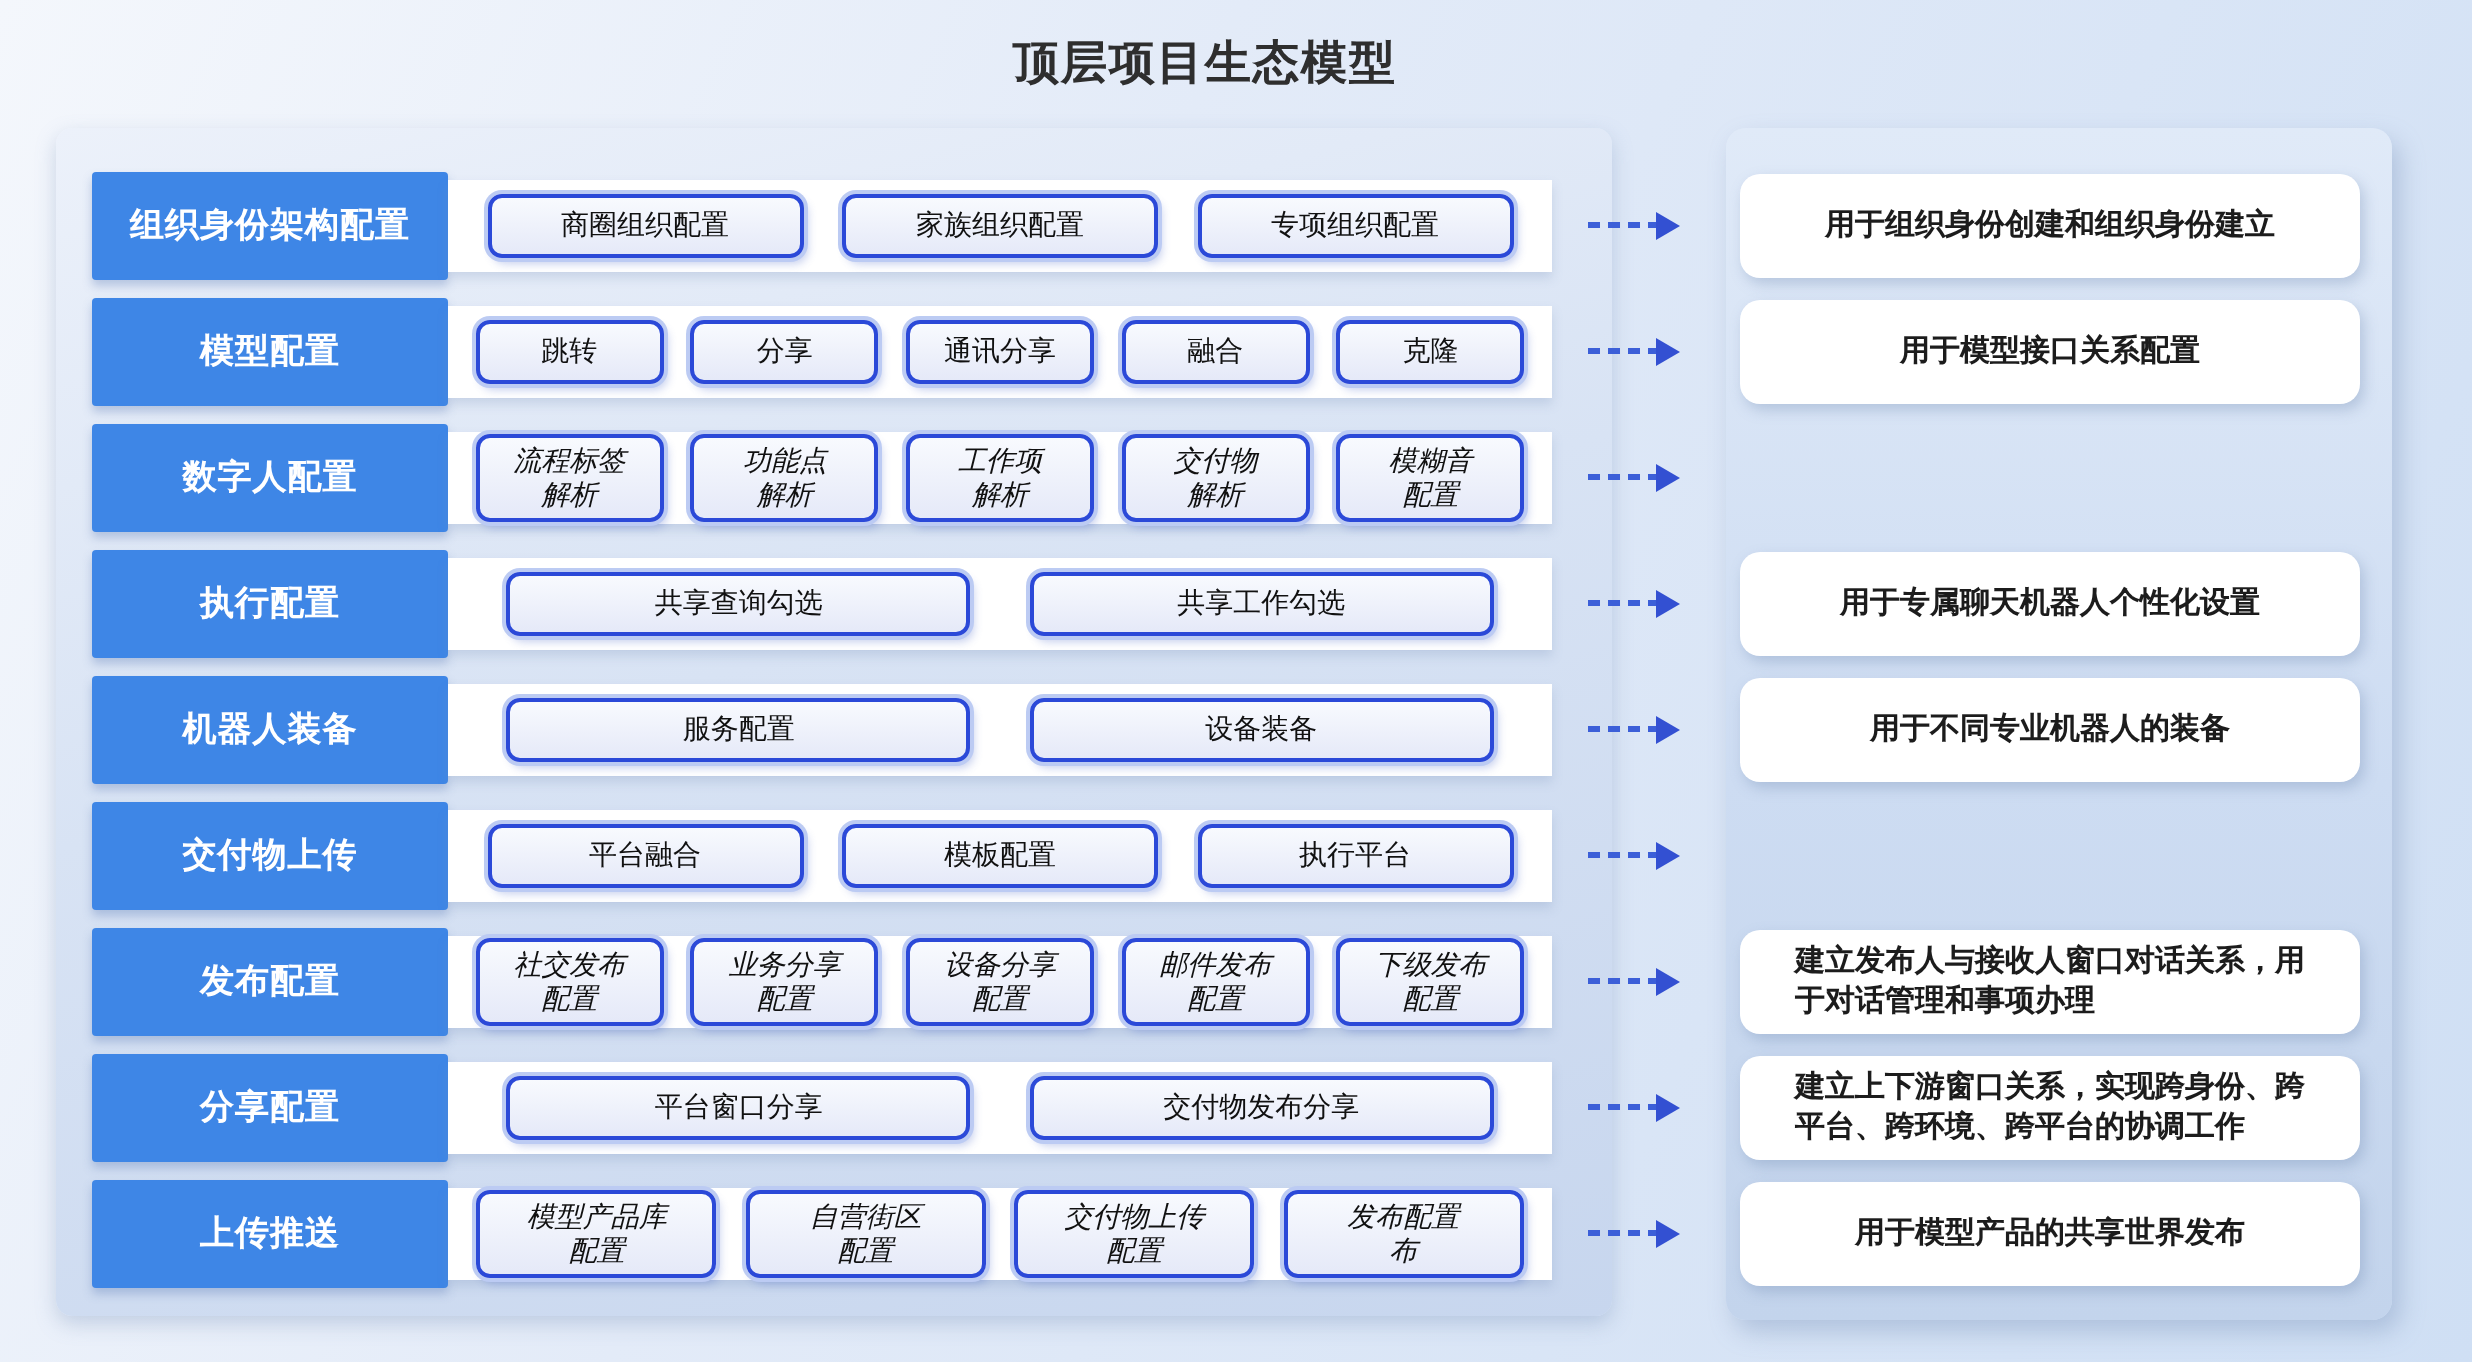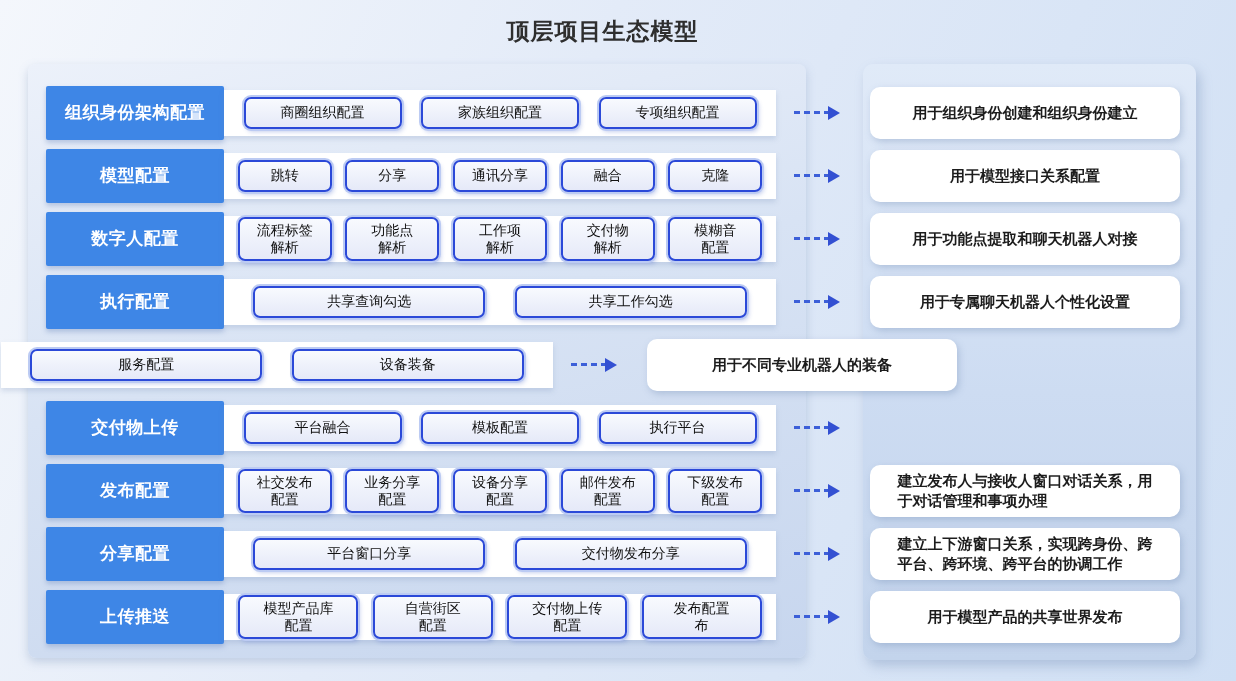--- a/index.html
+++ b/index.html
@@ -36,21 +36,21 @@
     box-shadow:0 3px 5px rgba(120,145,185,.25);
   }
   .box{
     box-sizing:border-box;display:flex;align-items:center;justify-content:center;
     text-align:center;white-space:pre-line;
     background:linear-gradient(180deg,#f8fafe 0%,#e5e9f8 100%);
     border:2px solid #2b49d8;border-radius:7px;
     box-shadow:0 0 0 2px #bccbf3,2px 3px 4px rgba(70,100,200,.3);
     font-size:14px;color:#111;height:32px;line-height:1.15;font-weight:500;
   }
-  .box.multi{height:44px;}
+  .box.multi{height:44px;font-style:italic;}
   .w2{width:232px}.w3{width:158px}.w4{width:120px}.w5{width:94px}
   .arrow{width:82px;flex:none;display:flex;align-items:center;justify-content:center;}
   .dash{width:36px;height:0;border-top:3px dashed #3c5fd8;}
   .head{
     width:0;height:0;margin-left:-2px;
     border-left:12px solid #3350d2;border-top:7px solid transparent;border-bottom:7px solid transparent;
   }
   .desc{
     box-sizing:border-box;margin-left:12px;width:310px;min-height:52px;padding:4px 8px;
     background:#ffffff;border-radius:10px;
@@ -107,35 +107,35 @@
 解析</div>
           <div class="box w5 multi">交付物
 解析</div>
           <div class="box w5 multi">模糊音
 配置</div>
         </div>
         <div class="arrow">
           <span class="dash"></span>
           <span class="head"></span>
         </div>
-        <div class="desc">用于功能点提取和聊天机器人对接</div>
       </div>
       <div class="row">
         <div class="rlabel">执行配置</div>
         <div class="strip">
           <div class="box w2">共享查询勾选</div>
           <div class="box w2">共享工作勾选</div>
         </div>
         <div class="arrow">
           <span class="dash"></span>
           <span class="head"></span>
         </div>
         <div class="desc">用于专属聊天机器人个性化设置</div>
       </div>
       <div class="row">
+        <div class="rlabel">机器人装备</div>
         <div class="strip">
           <div class="box w2">服务配置</div>
           <div class="box w2">设备装备</div>
         </div>
         <div class="arrow">
           <span class="dash"></span>
           <span class="head"></span>
         </div>
         <div class="desc">用于不同专业机器人的装备</div>
       </div>

